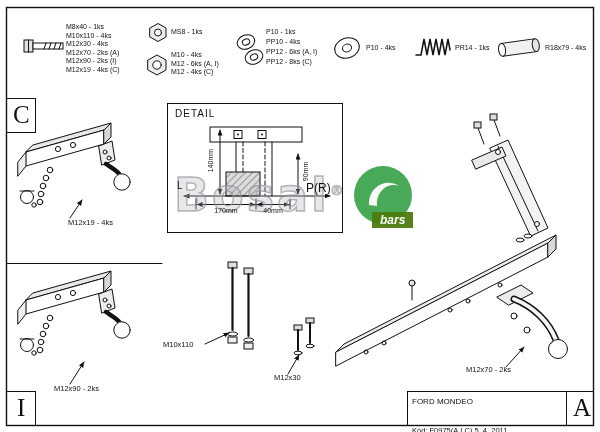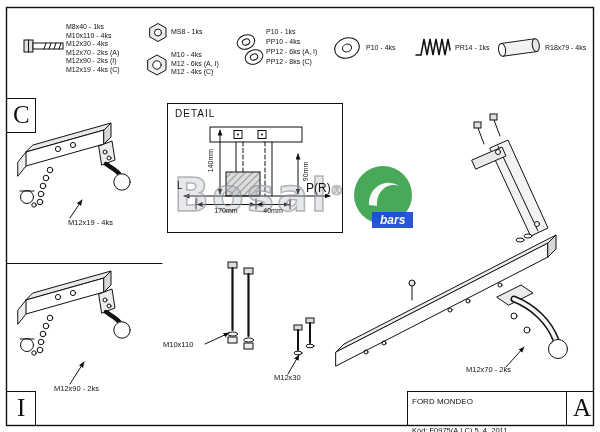--- a/index.html
+++ b/index.html
@@ -19,21 +19,21 @@
   .tb{position:absolute;left:412px;top:397px;width:150px;text-align:left;z-index:3}
   .tb .l1{font-size:8px}
   .tb .l2{font-size:7.5px;margin-top:20px}
   
   .wm-text{position:absolute;left:174px;top:168px;z-index:2;
            font-family:"DejaVu Sans",sans-serif;font-size:46px;font-weight:bold;letter-spacing:3px;
            color:rgba(175,180,185,0.30);-webkit-text-stroke:1.5px rgba(140,145,150,0.65)}
   .wm-reg{font-size:14px;vertical-align:super;-webkit-text-stroke:0.8px rgba(140,145,150,0.65)}
   .wm-circle{position:absolute;left:354px;top:166px;width:58px;height:58px;border-radius:50%;
              background:#39a24a;opacity:0.92;z-index:2}
-  .wm-bars{position:absolute;left:372px;top:212px;background:#1d4ed8;color:#fff;
+  .wm-bars{position:absolute;left:372px;top:212px;background:#4d7c0f;color:#fff;
            font-style:italic;font-weight:bold;font-size:12px;padding:1px 8px;z-index:2;opacity:0.95}
 </style>
 </head>
 <body>
 
 <div id="page">
 
   <svg class="art" width="600" height="432" viewBox="0 0 600 432">
     <defs>
       <marker id="ar" markerWidth="8" markerHeight="8" refX="5.5" refY="2.5" orient="auto-start-reverse">

